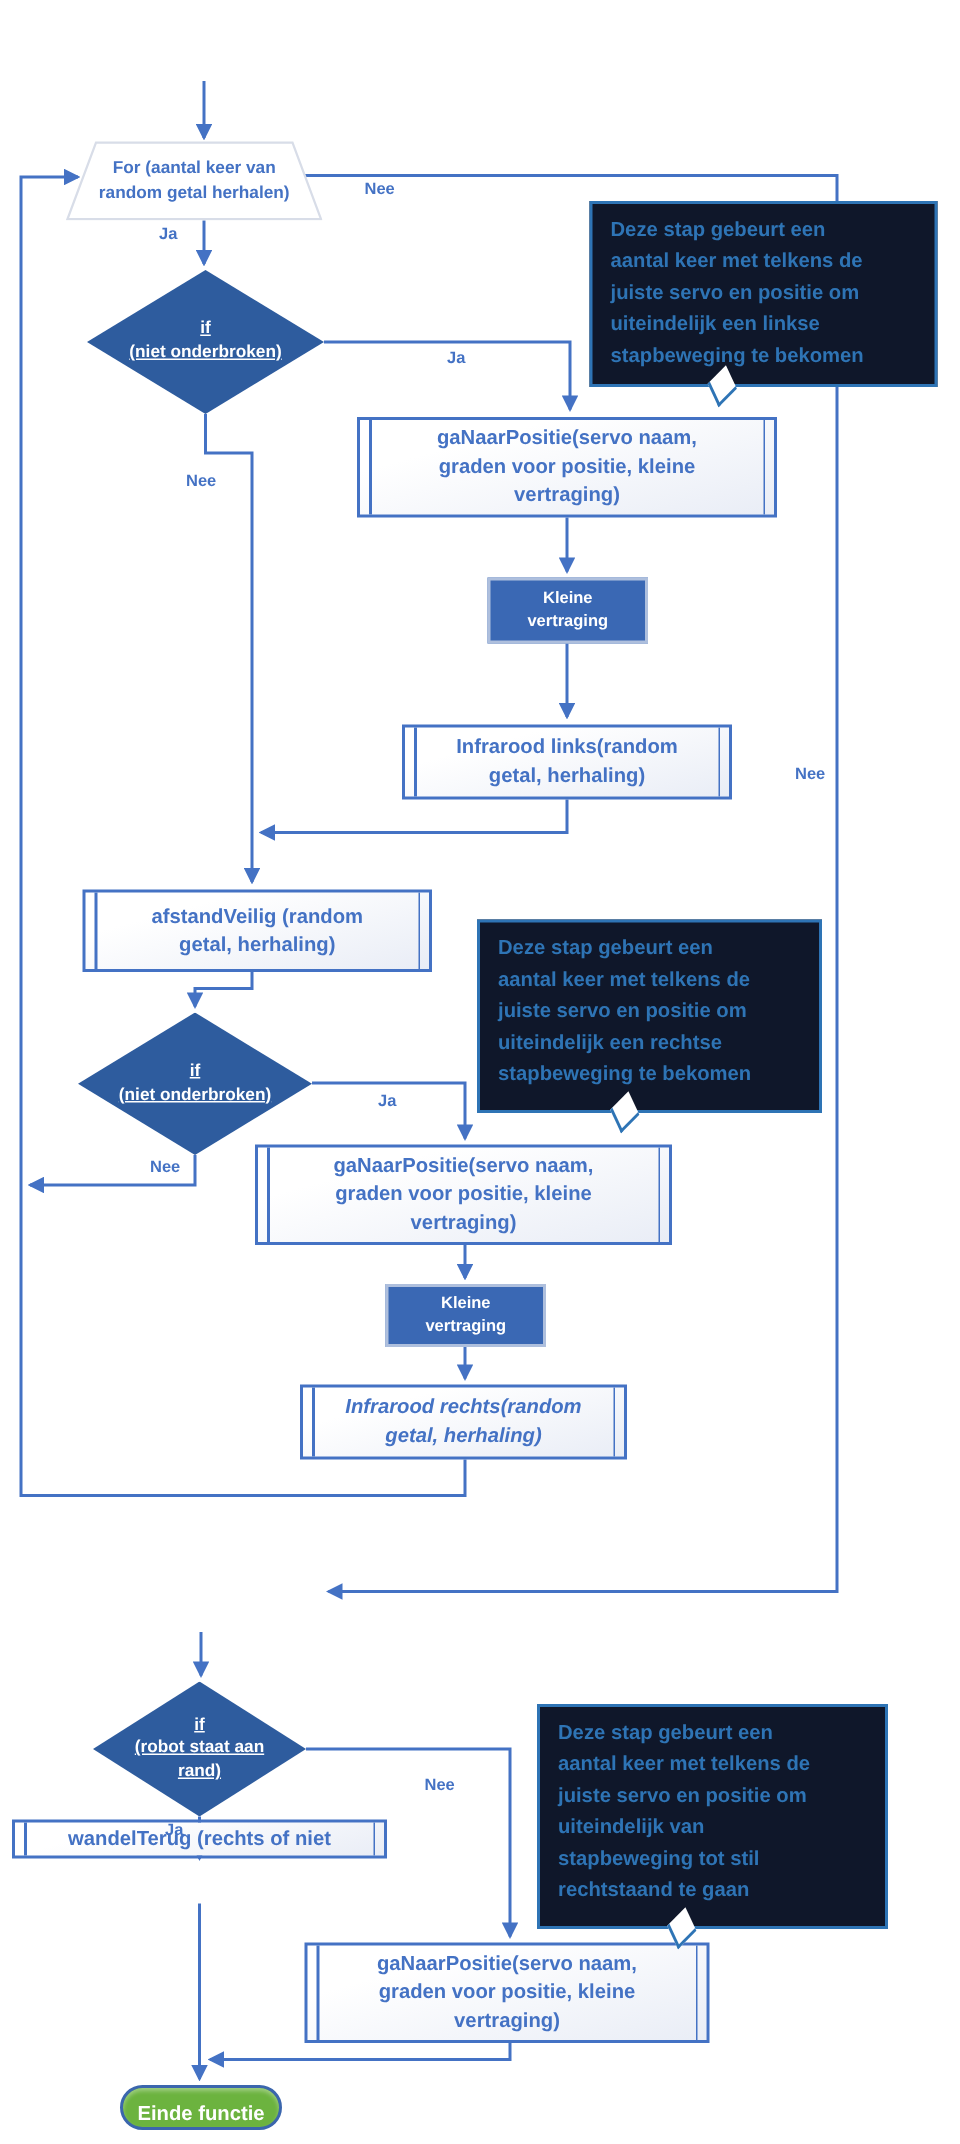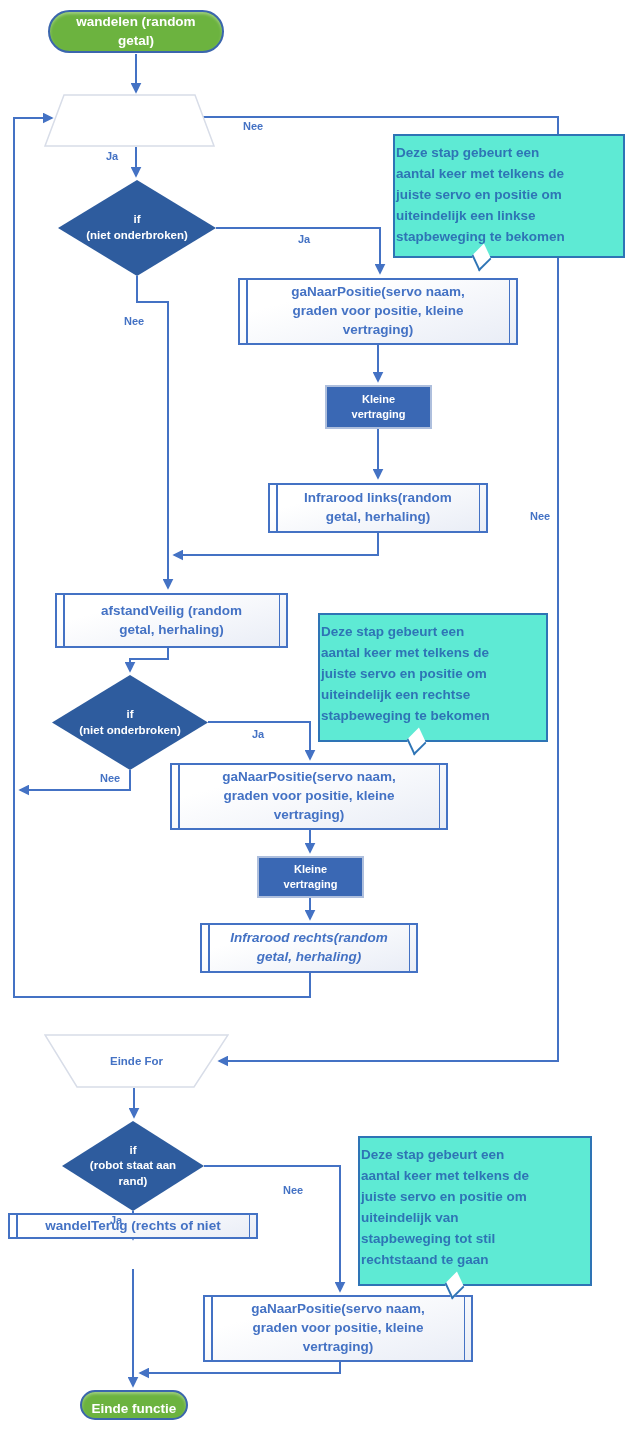--- a/index.html
+++ b/index.html
@@ -7,27 +7,27 @@
   #canvas{position:relative;width:640px;height:1429px;background:#ffffff;overflow:hidden;}
   svg.connectors{position:absolute;left:0;top:0;}
   .node{position:absolute;box-sizing:border-box;display:flex;align-items:center;justify-content:center;text-align:center;font-weight:bold;}
   .txt{white-space:pre-line;display:block;position:relative;}
   
   .pp{border:2px solid #4472C4;background:linear-gradient(165deg,#ffffff 25%,#e9edf6 100%);color:#4472C4;font-size:13.5px;line-height:1.4;}
   .pp::before,.pp::after{content:"";position:absolute;top:0;bottom:0;width:1.5px;background:#4472C4;}
   .pp::before{left:6px;}
   .pp::after{right:6px;}
   .terminator{background:#6CB33F;border:2.5px solid #3B66AD;border-radius:24px;color:#ffffff;font-size:13.5px;line-height:1.35;box-shadow:inset 0 2px 3px rgba(255,255,255,.35);}
-  .diamond{clip-path:polygon(50% 0,100% 50%,50% 100%,0 50%);background:#2E5C9E;color:#ffffff;font-size:11.5px;line-height:1.35;}
+  .diamond{clip-path:polygon(50% 0,100% 50%,50% 100%,0 50%);background:#2E5C9E;color:#ffffff;font-size:11.5px;line-height:1.35;text-decoration:underline;}
   .delay{background:#3A68B4;border:2px solid #AEBFDD;color:#ffffff;font-size:11px;line-height:1.4;}
   .trap{color:#4472C4;font-size:11.5px;line-height:1.45;}
   .trap svg.shape{position:absolute;inset:0;width:100%;height:100%;}
   .trap svg.shape polygon{fill:#ffffff;stroke:#D8DDE8;stroke-width:1.5;}
   .elabel{position:absolute;color:#4472C4;font-weight:bold;font-size:11px;}
-  .callout{position:absolute;box-sizing:border-box;border:2px solid #2E74B5;background:#5eead4;color:#2E74B5;font-weight:bold;font-size:13.5px;line-height:1.55;padding:7px 1px;text-align:left;}
+  .callout{position:absolute;box-sizing:border-box;border:2px solid #2E74B5;background:#0f172a;color:#2E74B5;font-weight:bold;font-size:13.5px;line-height:1.55;padding:7px 12px;text-align:left;}
   .callout .ctext{white-space:pre-line;}
   .tail{position:absolute;bottom:-10px;width:15px;height:15px;background:#ffffff;border-right:2px solid #2E74B5;border-bottom:2px solid #2E74B5;transform:rotate(55deg) skew(10deg,10deg);}
 </style>
 </head>
 <body>
 
 <div id="canvas">
 
   <svg class="connectors" width="640" height="1429" viewBox="0 0 640 1429">
     <defs>
@@ -51,29 +51,27 @@
       <path d="M310 973 V997 H14 V118 H52" marker-end="url(#arrow)"></path>
       <path d="M130 770 V790 H20" marker-end="url(#arrow)"></path>
       <path d="M134 1088 V1117" marker-end="url(#arrow)"></path>
       <path d="M204 1166 H340 V1291" marker-end="url(#arrow)"></path>
       <path d="M133 1211 V1239" marker-end="url(#arrow)"></path>
       <path d="M133 1269 V1386" marker-end="url(#arrow)"></path>
       <path d="M340 1362 V1373 H140" marker-end="url(#arrow)"></path>
     </g>
   </svg>
 
-  <div class="node terminator" style="left:48px;top:10px;width:176px;height:43px;">
-    <span class="txt">wandelen (random
-getal)</span>
-  </div>
 
   <div class="node trap" style="left:44px;top:94px;width:171px;height:53px;">
     <svg class="shape" viewBox="0 0 171 53" preserveAspectRatio="none">
       <polygon points="20,1 151,1 170,52 1,52"></polygon>
     </svg>
+    <span class="txt">For (aantal keer van
+random getal herhalen)</span>
   </div>
 
   <div class="node diamond" style="left:58px;top:180px;width:158px;height:96px;">
     <span class="txt">if
 (niet onderbroken)</span>
   </div>
 
   <div class="node pp" style="left:238px;top:278px;width:280px;height:67px;">
     <span class="txt">gaNaarPositie(servo naam,
 graden voor positie, kleine
@@ -109,26 +107,20 @@
   <div class="node delay" style="left:257px;top:856px;width:107px;height:42px;">
     <span class="txt">Kleine
 vertraging</span>
   </div>
 
   <div class="node pp" style="left:200px;top:923px;width:218px;height:50px;font-style:italic;">
     <span class="txt">Infrarood rechts(random
 getal, herhaling)</span>
   </div>
 
-  <div class="node trap" style="left:44px;top:1034px;width:185px;height:54px;">
-    <svg class="shape" viewBox="0 0 185 54" preserveAspectRatio="none">
-      <polygon points="1,1 184,1 150,53 33,53"></polygon>
-    </svg>
-    <span class="txt">Einde For</span>
-  </div>
 
   <div class="node diamond" style="left:62px;top:1121px;width:142px;height:90px;">
     <span class="txt">if
 (robot staat aan
 rand)</span>
   </div>
 
   <div class="node pp" style="left:8px;top:1213px;width:250px;height:26px;font-size:13.5px;line-height:1;">
     <span class="txt">wandelTerug (rechts of niet</span>
   </div>

